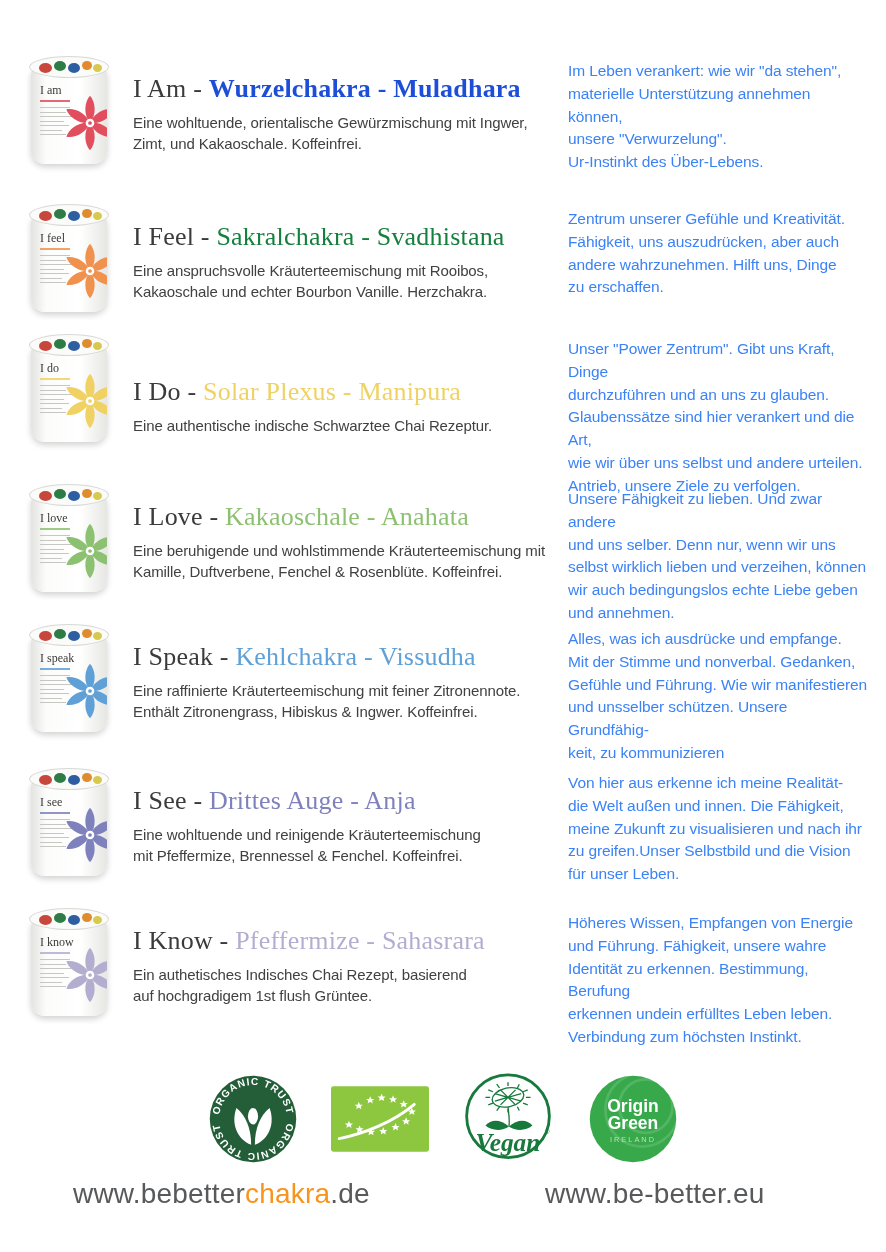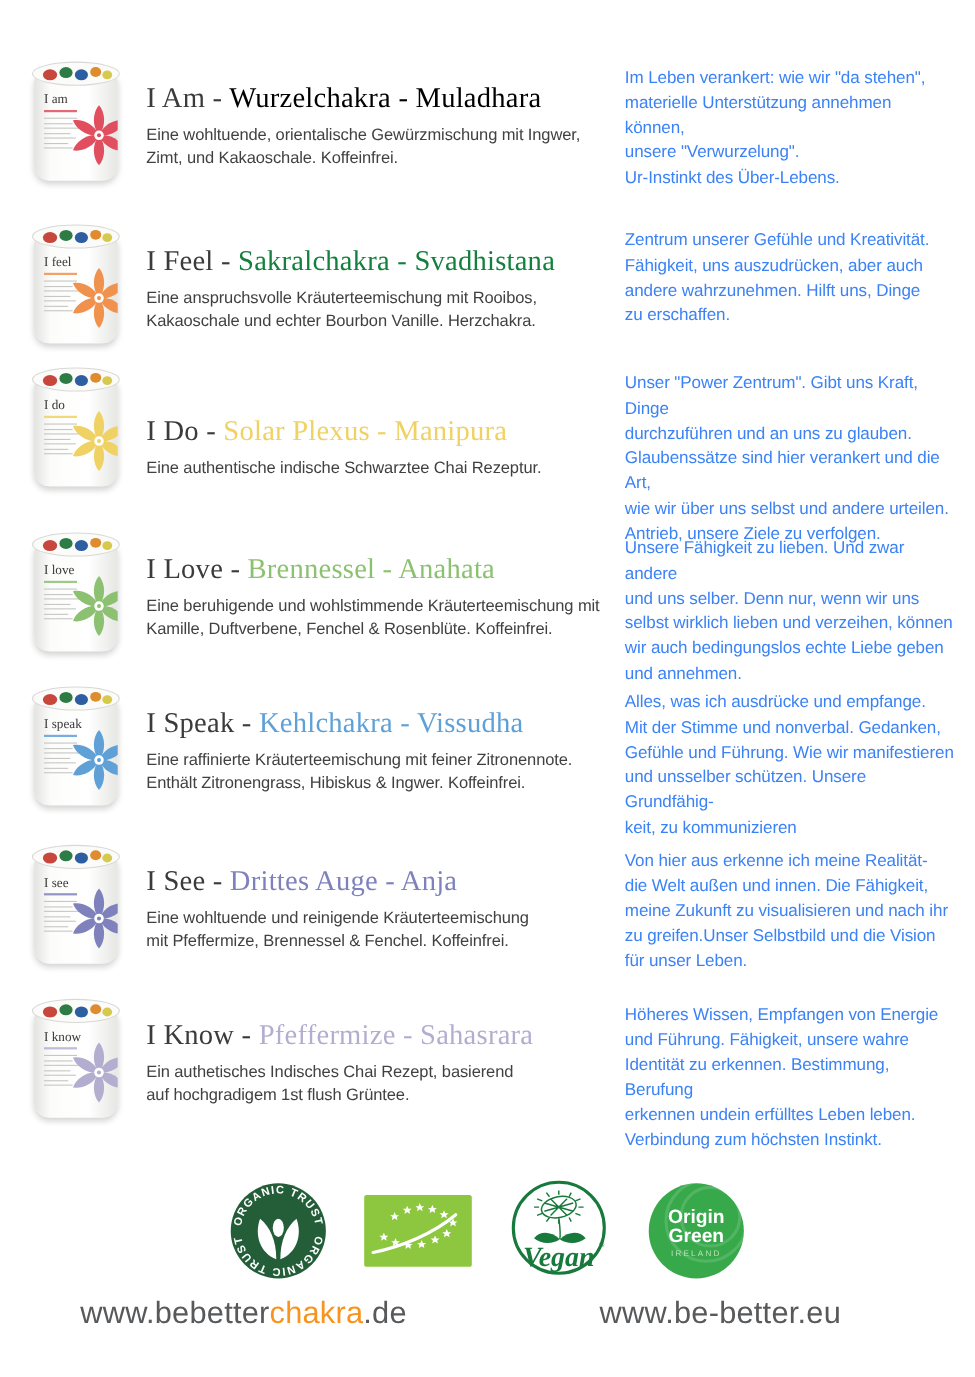--- a/index.html
+++ b/index.html
@@ -91,21 +91,21 @@
             <path d="M50 50 C39 36 41 16 50 6 C59 16 61 36 50 50 Z" transform="rotate(180 50 50)"></path>
             <path d="M50 50 C39 36 41 16 50 6 C59 16 61 36 50 50 Z" transform="rotate(240 50 50)"></path>
             <path d="M50 50 C39 36 41 16 50 6 C59 16 61 36 50 50 Z" transform="rotate(300 50 50)"></path>
           </g>
           <circle cx="50" cy="50" r="7" fill="#ffffff"></circle>
           <circle cx="50" cy="50" r="3" fill="#e14e5e"></circle>
         </svg>
       </div>
     </div>
     <div class="mid">
-      <h2 class="title"><span>I Am</span><span> - </span><span style="color: #000000;">Wurzelchakra - Muladhara</span></h2>
+      <h2 class="title"><span>I Am</span><span> - </span><span style="color: #1d4ed8; font-weight: bold;">Wurzelchakra - Muladhara</span></h2>
       <p class="desc">Eine wohltuende, orientalische Gewürzmischung mit Ingwer,
 Zimt, und Kakaoschale. Koffeinfrei.</p>
     </div>
     <p class="meaning">Im Leben verankert:  wie wir "da stehen",
 materielle Unterstützung annehmen können,
 unsere "Verwurzelung".
 Ur-Instinkt des Über-Lebens.</p>
   </section>
 
   <section class="product-row r2">
@@ -229,21 +229,21 @@
             <path d="M50 50 C39 36 41 16 50 6 C59 16 61 36 50 50 Z" transform="rotate(180 50 50)"></path>
             <path d="M50 50 C39 36 41 16 50 6 C59 16 61 36 50 50 Z" transform="rotate(240 50 50)"></path>
             <path d="M50 50 C39 36 41 16 50 6 C59 16 61 36 50 50 Z" transform="rotate(300 50 50)"></path>
           </g>
           <circle cx="50" cy="50" r="7" fill="#ffffff"></circle>
           <circle cx="50" cy="50" r="3" fill="#8dc172"></circle>
         </svg>
       </div>
     </div>
     <div class="mid">
-      <h2 class="title"><span>I Love</span><span> - </span><span style="color: rgb(141, 193, 114);">Brennessel - Anahata</span></h2>
+      <h2 class="title"><span>I Love</span><span> - </span><span style="color: rgb(141, 193, 114);">Kakaoschale - Anahata</span></h2>
       <p class="desc">Eine beruhigende und wohlstimmende Kräuterteemischung mit
 Kamille, Duftverbene, Fenchel &amp; Rosenblüte. Koffeinfrei.</p>
     </div>
     <p class="meaning">Unsere Fähigkeit zu lieben. Und zwar andere
 und uns selber. Denn nur, wenn wir uns
 selbst wirklich lieben und verzeihen, können
 wir auch bedingungslos echte Liebe geben
 und annehmen.</p>
   </section>
 

